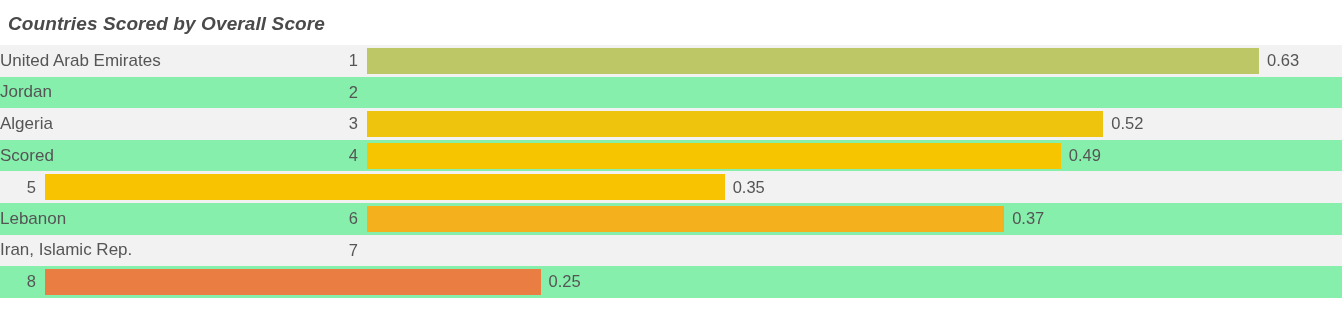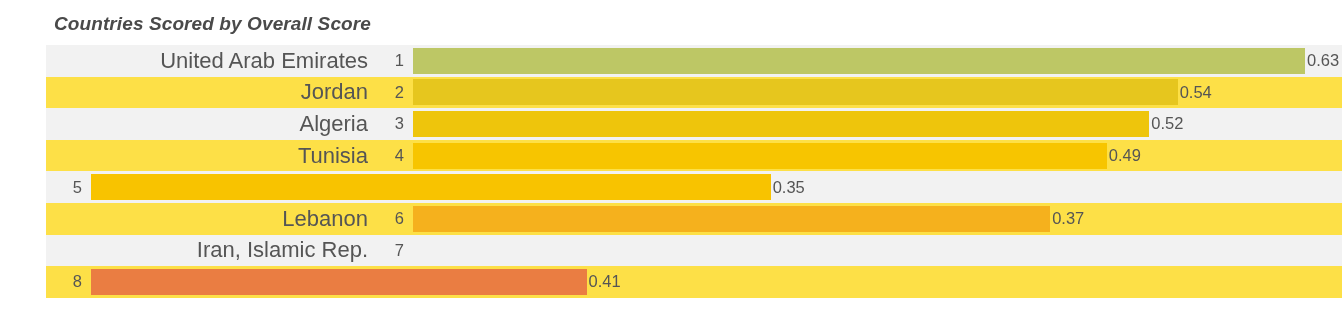--- a/index.html
+++ b/index.html
@@ -11,21 +11,20 @@
     height: 317px;
     background: #ffffff;
     font-family: "Liberation Sans", sans-serif;
     overflow: hidden;
   }
   .chart-panel {
     position: relative;
     width: 1128px;
     height: 317px;
     background: #ffffff;
-    margin-left: 46px;
   }
   .chart-title {
     position: absolute;
     left: 8px;
     top: 13px;
     font-size: 19px;
     font-style: italic;
     font-weight: bold;
     color: #4a4a4a;
     letter-spacing: 0.1px;
@@ -42,28 +41,27 @@
     position: relative;
     width: 1342px;
     height: 31.6px;
     display: flex;
     align-items: center;
   }
   .bar-row.shaded {
     background: #f2f2f2;
   }
   .bar-row.plain {
-    background: #fde047;
+    background: #86efac;
   }
   .row-label {
     width: 322px;
     flex: 0 0 322px;
-    text-align: right;
     padding-right: 0px;
-    font-size: 22px;
+    font-size: 17px;
     color: #555555;
     white-space: nowrap;
     overflow: hidden;
   }
   .row-rank {
     width: 36px;
     flex: 0 0 36px;
     text-align: right;
     padding-right: 9px;
     font-size: 16.5px;
@@ -76,21 +74,21 @@
     display: flex;
     align-items: center;
   }
   .bar {
     height: 26px;
     flex: 0 0 auto;
   }
   .bar-value {
     font-size: 16.5px;
     color: #555555;
-    padding-left: 2px;
+    padding-left: 8px;
     white-space: nowrap;
   }
 </style>
 </head>
 <body>
 
 <div class="chart-panel">
 
   <div class="chart-title">Countries Scored by Overall Score</div>
 
@@ -99,35 +97,31 @@
         <div class="row-label">United Arab Emirates</div>
         <div class="row-rank">1</div>
         <div class="bar-wrap">
           <div class="bar" style="width: 892.08px; background: rgb(189, 199, 101);"></div>
           <div class="bar-value">0.63</div>
         </div>
       </div>
       <div class="bar-row plain">
         <div class="row-label">Jordan</div>
         <div class="row-rank">2</div>
-        <div class="bar-wrap">
-          <div class="bar" style="width: 764.64px; background: rgb(230, 198, 30);"></div>
-          <div class="bar-value">0.54</div>
-        </div>
       </div>
       <div class="bar-row shaded">
         <div class="row-label">Algeria</div>
         <div class="row-rank">3</div>
         <div class="bar-wrap">
           <div class="bar" style="width: 736.32px; background: rgb(238, 197, 12);"></div>
           <div class="bar-value">0.52</div>
         </div>
       </div>
       <div class="bar-row plain">
-        <div class="row-label">Tunisia</div>
+        <div class="row-label">Scored</div>
         <div class="row-rank">4</div>
         <div class="bar-wrap">
           <div class="bar" style="width: 693.84px; background: rgb(247, 197, 0);"></div>
           <div class="bar-value">0.49</div>
         </div>
       </div>
       <div class="bar-row shaded">
         <div class="row-rank">5</div>
         <div class="bar-wrap">
           <div class="bar" style="width: 679.68px; background: rgb(248, 195, 0);"></div>
@@ -143,18 +137,18 @@
         </div>
       </div>
       <div class="bar-row shaded">
         <div class="row-label">Iran, Islamic Rep.</div>
         <div class="row-rank">7</div>
       </div>
       <div class="bar-row plain">
         <div class="row-rank">8</div>
         <div class="bar-wrap">
           <div class="bar" style="width: 495.6px; background: rgb(234, 125, 66);"></div>
-          <div class="bar-value">0.41</div>
+          <div class="bar-value">0.25</div>
         </div>
       </div>
     </div>
 
 </div>
 
 </body></html>

